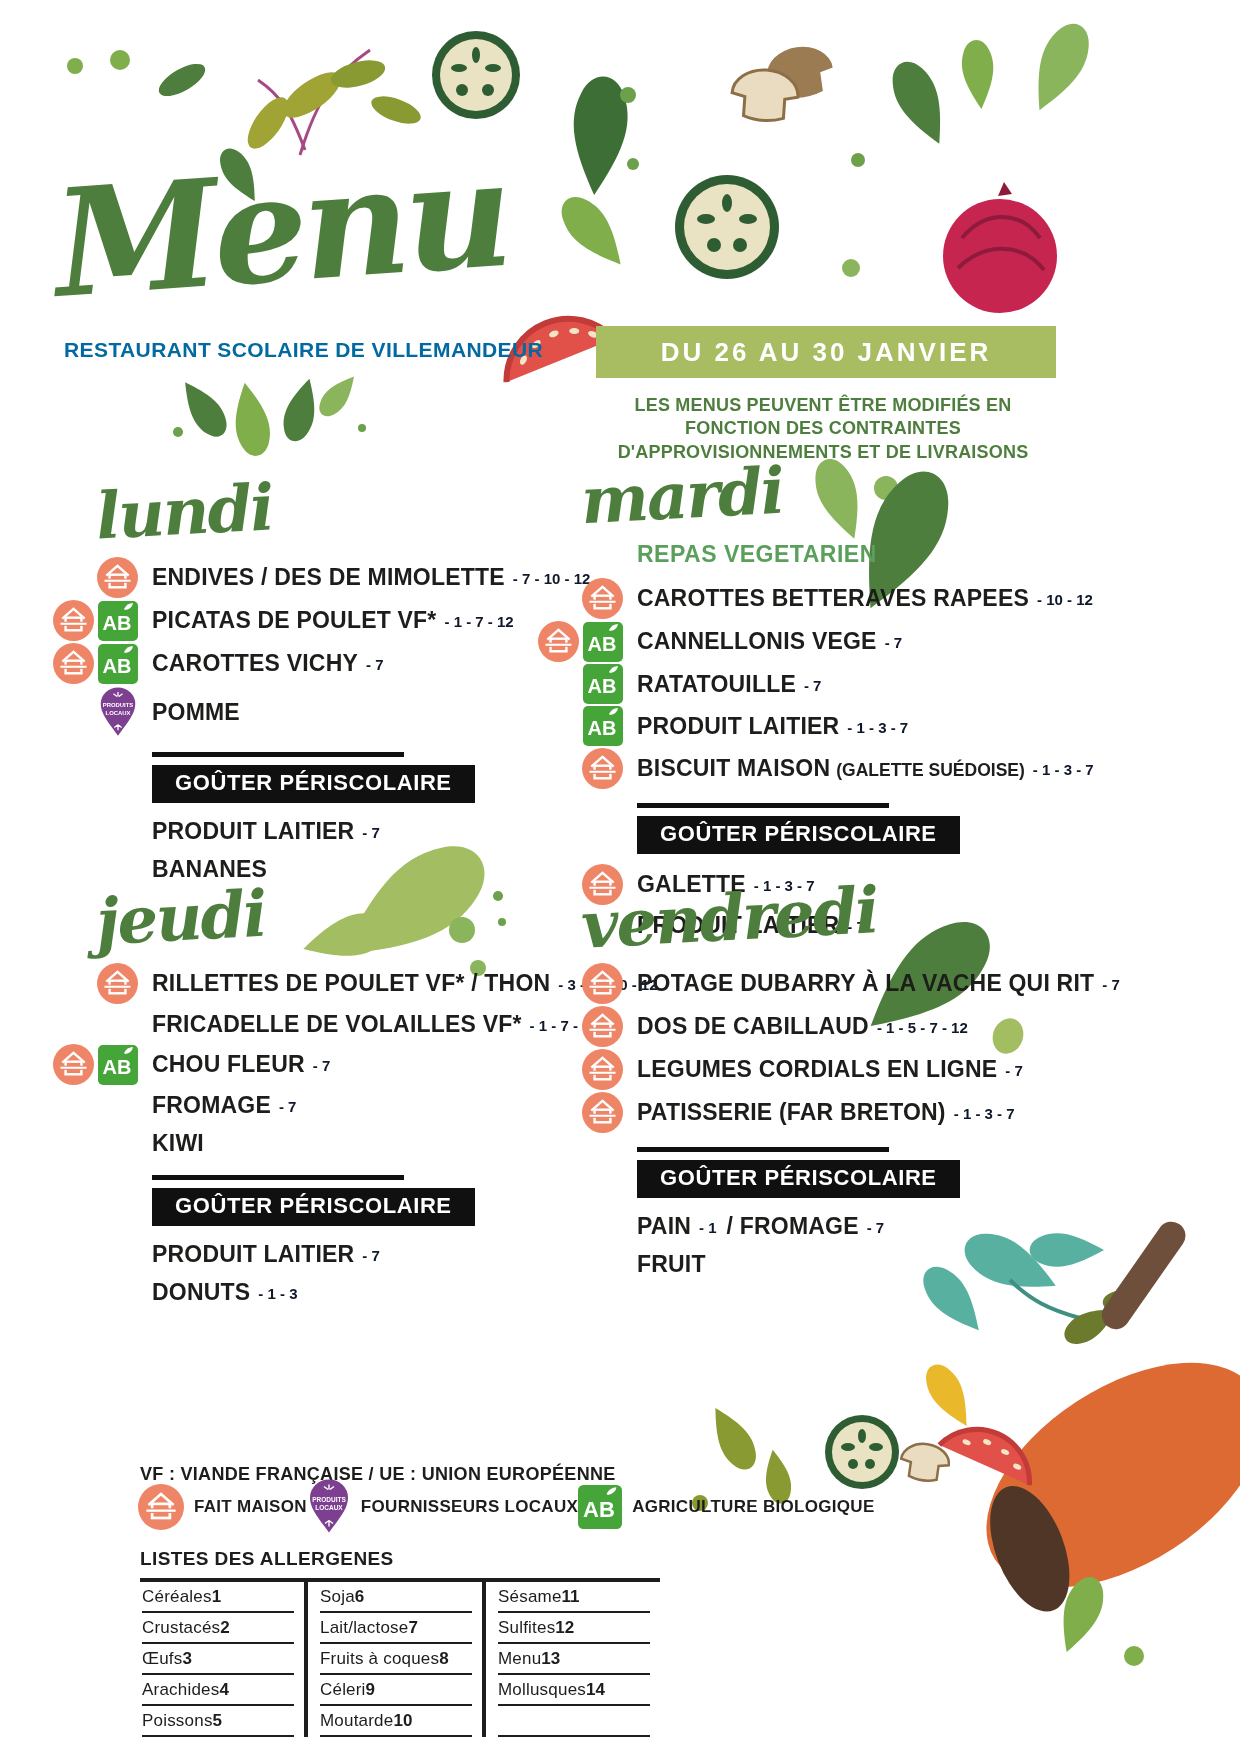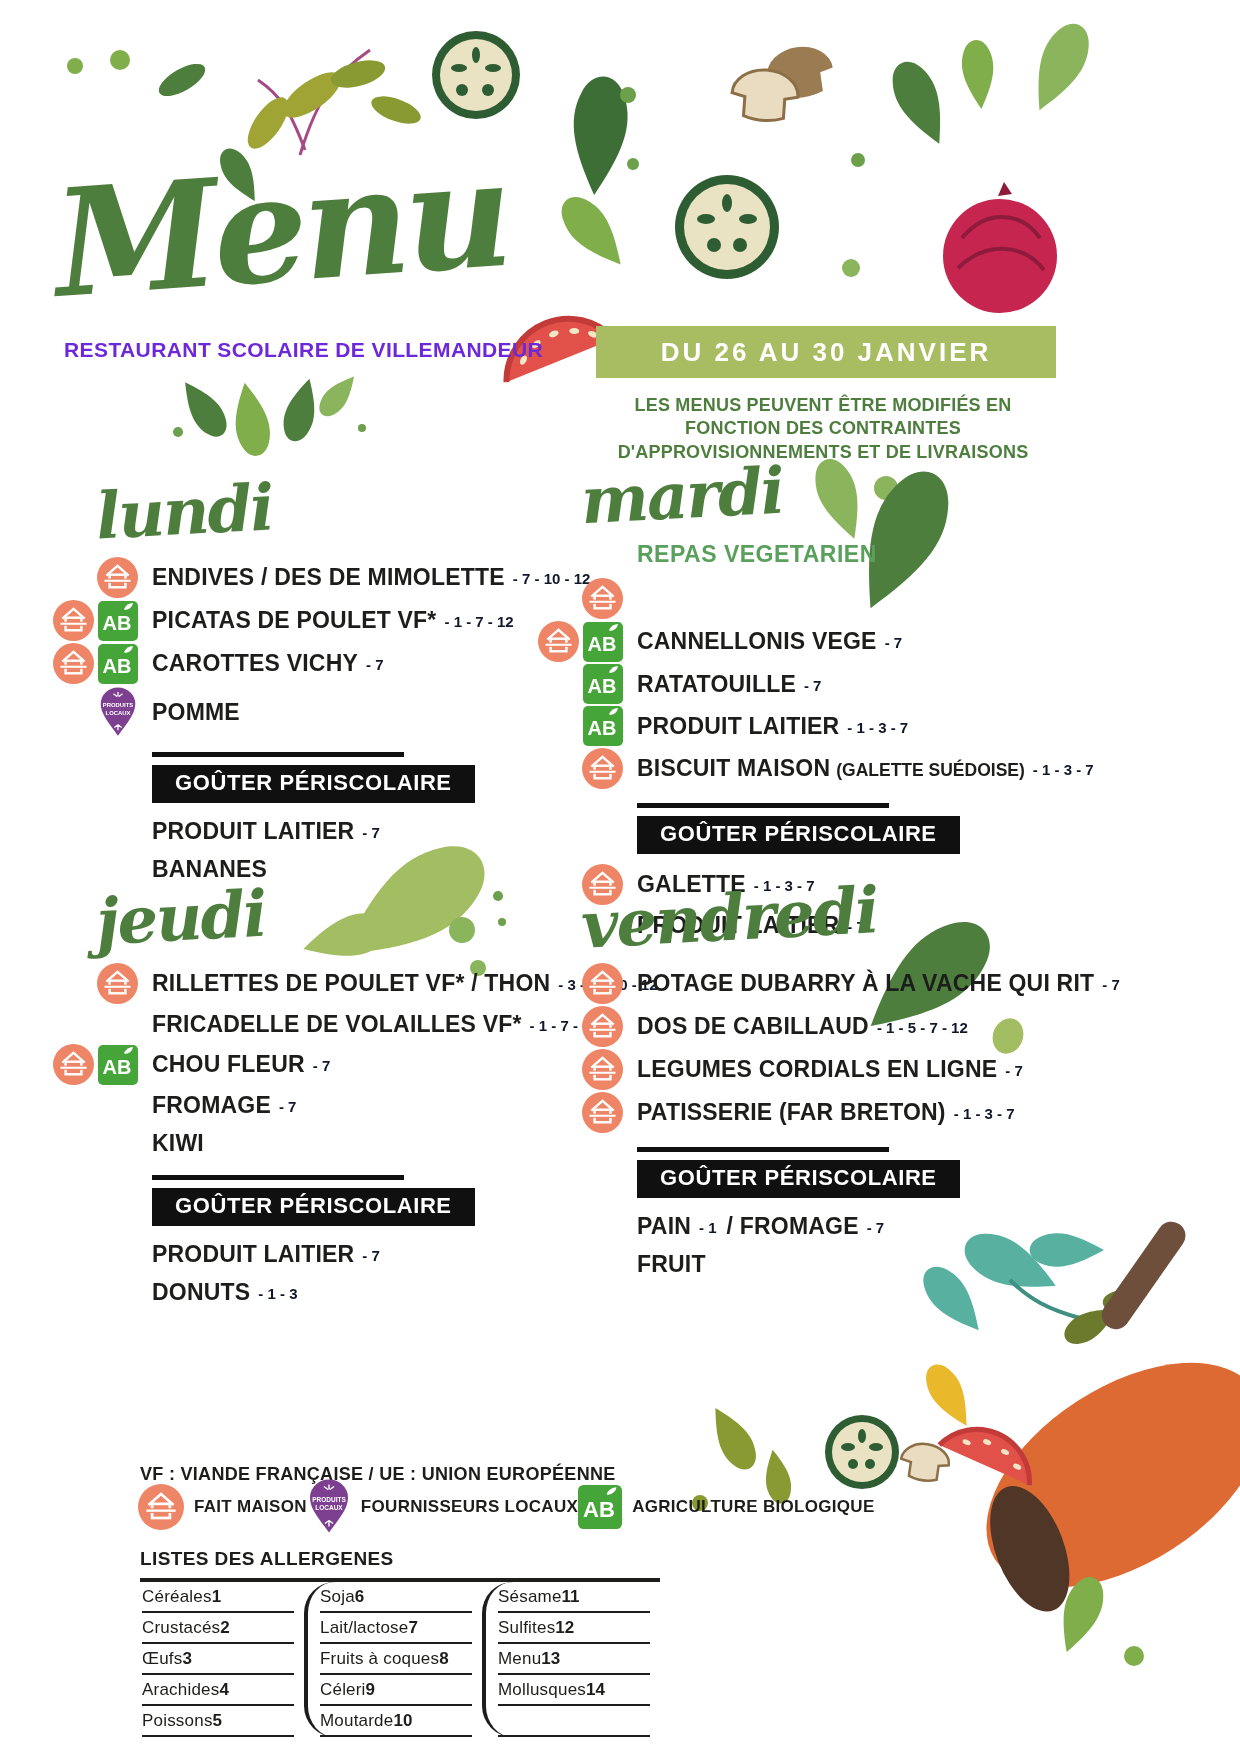--- a/index.html
+++ b/index.html
@@ -11,21 +11,21 @@
 
   
   .menu-title{
     position:absolute;left:60px;top:170px;z-index:2;
     font-family:"DejaVu Serif",serif;font-style:italic;font-weight:bold;
     font-size:148px;line-height:1;color:#4e7e3d;letter-spacing:-5px;
     transform:rotate(-4deg);transform-origin:left bottom;
   }
   .menu-subtitle{
     position:absolute;left:64px;top:338px;z-index:2;
-    font-size:21px;font-weight:bold;color:#6d28d9;letter-spacing:0.4px;
+    font-size:21px;font-weight:bold;color:#0369a1;letter-spacing:0.4px;
   }
   .week-banner{
     position:absolute;left:596px;top:326px;width:460px;height:52px;z-index:2;
     background:#a8bd62;color:#ffffff;display:flex;align-items:center;justify-content:center;
     font-size:26px;font-weight:bold;letter-spacing:3px;white-space:nowrap;
   }
   .menu-note{
     position:absolute;left:590px;top:394px;width:466px;z-index:2;text-align:center;
     color:#4e7e3d;font-size:18px;font-weight:bold;line-height:1.3;letter-spacing:0.2px;
   }
@@ -68,21 +68,21 @@
   .legend{position:absolute;left:138px;top:1478px;z-index:2;display:flex;align-items:center;}
   .legend-item{display:flex;align-items:center;gap:10px;}
   .legend-item .badge-fait-maison svg{width:46px;height:46px;}
   .legend-item .badge-ab svg{width:44px;height:44px;}
   .legend-item .badge-produits-locaux svg{width:44px;height:57px;}
   .legend-label{font-size:17px;font-weight:bold;letter-spacing:0.3px;}
 
   .allerg-title{position:absolute;left:140px;top:1548px;z-index:2;font-size:19px;font-weight:bold;letter-spacing:0.4px;}
   .allerg-table{position:absolute;left:140px;top:1578px;z-index:2;display:flex;border-top:4px solid #1d1d1b;}
   .allerg-group{width:152px;padding:0 10px 0 2px;}
-  .allerg-group + .allerg-group{border-left:4px solid #1d1d1b;padding-left:12px;border-radius:31px;}
+  .allerg-group + .allerg-group{border-left:4px solid #1d1d1b;padding-left:12px;}
   .allerg-row{display:flex;justify-content:flex-start;align-items:center;height:29px;border-bottom:2px solid #1d1d1b;font-size:17px;}
   .allerg-name{letter-spacing:0.2px;}
   .allerg-num{font-weight:bold;}
 </style>
 </head>
 <body>
 
 <svg class="decor" viewBox="0 0 1240 1754" aria-hidden="true">
   <defs>
     <path id="drop" d="M0 -28 C10 -10 14 2 9 14 C5 24 -5 24 -9 14 C-14 2 -10 -10 0 -28 Z"></path>
@@ -356,20 +356,24 @@
           <span class="badge badge-fait-maison">
             <svg viewBox="0 0 44 44">
               <circle cx="22" cy="22" r="22" fill="#ee8566"></circle>
               <path d="M10 20 L22 9.5 L34 20" fill="none" stroke="#fff" stroke-width="2.6"></path>
               <rect x="13.5" y="19" width="17" height="13.5" fill="none" stroke="#fff" stroke-width="2.6"></rect>
               <line x1="6" y1="25.5" x2="38" y2="25.5" stroke="#ee8566" stroke-width="4.5"></line>
               <line x1="8" y1="25.5" x2="36" y2="25.5" stroke="#fff" stroke-width="2.2"></line>
             </svg>
           </span>
         </span>
+        <span class="item-text">
+          <span class="item-label">CAROTTES BETTERAVES RAPEES</span>
+          <span class="item-allergens">- 10 - 12</span>
+        </span>
       </div>
       <div class="item-row">
         <span class="item-icons">
           <span class="badge badge-fait-maison">
             <svg viewBox="0 0 44 44">
               <circle cx="22" cy="22" r="22" fill="#ee8566"></circle>
               <path d="M10 20 L22 9.5 L34 20" fill="none" stroke="#fff" stroke-width="2.6"></path>
               <rect x="13.5" y="19" width="17" height="13.5" fill="none" stroke="#fff" stroke-width="2.6"></rect>
               <line x1="6" y1="25.5" x2="38" y2="25.5" stroke="#ee8566" stroke-width="4.5"></line>
               <line x1="8" y1="25.5" x2="36" y2="25.5" stroke="#fff" stroke-width="2.2"></line>

